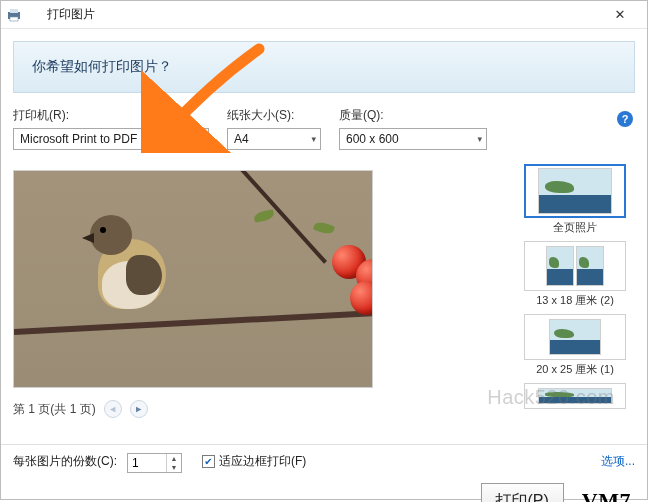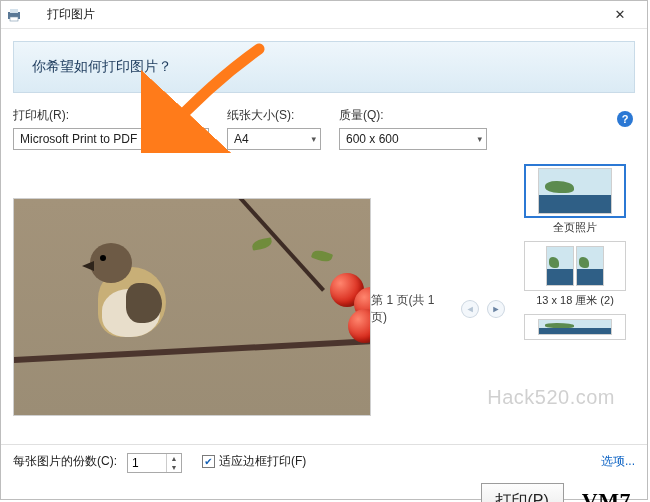--- a/index.html
+++ b/index.html
@@ -44,21 +44,21 @@
     position:relative; font-size:12px;
     color:#222;
   }
   .select .chev { position:absolute; right:4px; top:50%; transform:translateY(-50%); font-size:9px; color:#555;}
   .printer-sel { width:196px; }
   .paper-sel { width:94px; }
   .quality-sel { width:148px; }
   .help-icon { position:absolute; right:14px; top:18px; width:16px; height:16px; border-radius:50%; background:#2b78d4; color:#fff; font-size:11px; display:flex; align-items:center; justify-content:center; font-weight:bold;}
 
   .body-area { display:flex; padding:8px 12px 0 12px; height:290px; gap:10px;}
-  .preview-pane { flex:1; display:flex; flex-direction:row; align-items:center;}
+  .preview-pane { flex:1; display:flex; flex-direction:column; }
   .preview-img {
     width:360px; height:218px; margin-top:8px;
     background:linear-gradient(#a3937a,#9b8d75);
     border:1px solid #cfcfcf;
     position:relative; overflow:hidden;
   }
   
   .branch { position:absolute; left:-20px; bottom:62px; width:420px; height:6px; background:#4b352d; transform:rotate(-3deg);}
   .branch2 { position:absolute; right:20px; top:30px; width:160px; height:4px; background:#3e2c25; transform:rotate(48deg);}
   .bird {
@@ -204,20 +204,26 @@
       </div>
       <div class="layout-item">
         <div class="thumb-wrap">
             <div class="thumb t-half"></div>
             <div class="thumb t-half"></div>
           </div>
         <div class="cap">13 x 18 厘米 (2)</div>
       </div>
       <div class="layout-item">
         <div class="thumb-wrap">
+            <div class="thumb t-single"></div>
+          </div>
+        <div class="cap">20 x 25 厘米 (1)</div>
+      </div>
+      <div class="layout-item">
+        <div class="thumb-wrap">
             <div class="thumb t-peek"></div>
           </div>
       </div>
     </div>
   </div>
 
   <div class="watermark">Hack520.com</div>
 
   <div class="bottom-row">
     <span>每张图片的份数(C):</span>

